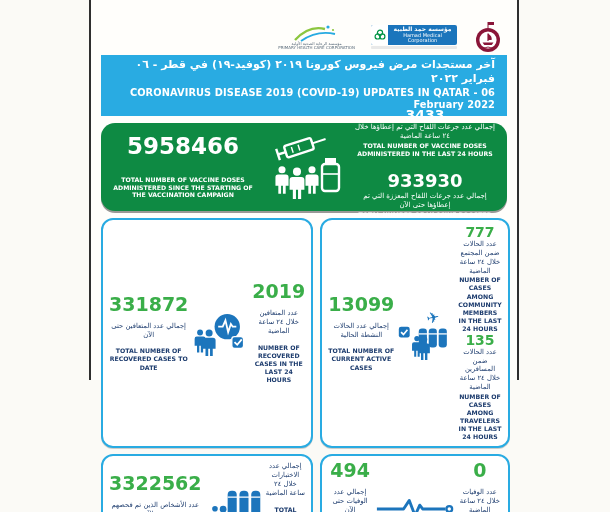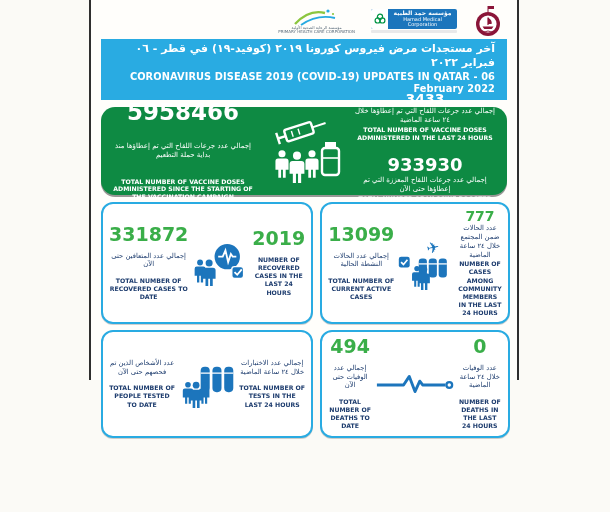--- a/index.html
+++ b/index.html
@@ -3,21 +3,21 @@
 <meta charset="utf-8">
 <style>
   html,body{margin:0;padding:0;}
   body{
     width:610px;height:512px;background:#fbfaf6;position:relative;
     font-family:"DejaVu Sans",sans-serif;overflow:hidden;
   }
   .page{
     position:absolute;left:89px;top:0;width:430px;height:380px;
     background:#fffefb;border-left:2px solid #2f2f2f;border-right:2px solid #2f2f2f;
-    box-sizing:border-box;padding:0 10px;display:flex;flex-direction:column;
+    box-sizing:border-box;padding:16px 10px;display:flex;flex-direction:column;
   }
   
   .logos{display:flex;justify-content:flex-end;align-items:center;gap:16px;padding:5px 4px 2px;height:34px;}
   .phcc{display:flex;flex-direction:column;align-items:center;line-height:1.1;}
   .phcc .cap{font-size:4px;color:#5a6b7a;white-space:nowrap;}
   .hmc{display:flex;flex-direction:column;width:86px;}
   .hmc-band{background:#1b75bc;height:20px;display:flex;border-radius:2px;overflow:hidden;}
   .hmc-mark{width:17px;background:#fff;display:flex;align-items:center;justify-content:center;}
   .hmc-text{flex:1;color:#fff;text-align:center;display:flex;flex-direction:column;justify-content:center;line-height:1.15;}
   .hmc-ar{font-size:6px;font-weight:bold;}
@@ -113,21 +113,20 @@
   </div>
 
   <div class="banner">
     <div class="banner-ar rtl">آخر مستجدات مرض فيروس كورونا ٢٠١٩ (كوفيد-١٩) في قطر - ٠٦ فبراير ٢٠٢٢</div>
     <div class="banner-en">CORONAVIRUS DISEASE 2019 (COVID-19) UPDATES IN QATAR - 06 February 2022</div>
   </div>
 
   <div class="vaccine-box">
     <div class="vb-col vb-left">
       <div class="vb-num-lg">5958466</div>
-      <div class="vb-ar rtl">إجمالي عدد جرعات اللقاح التي تم إعطاؤها منذ بداية حملة التطعيم</div>
       <div class="vb-en">TOTAL NUMBER OF VACCINE DOSES ADMINISTERED SINCE THE STARTING OF THE VACCINATION CAMPAIGN</div>
     </div>
     <div class="vb-col vb-iconwrap">
       <svg width="96" height="66" viewBox="0 0 96 66" fill="#fff">
         <g transform="rotate(-18 42 14)">
           <line x1="57" y1="14" x2="71" y2="14" stroke="#fff" stroke-width="2"></line>
           <rect x="29" y="8" width="28" height="12" rx="2" fill="none" stroke="#fff" stroke-width="2.4"></rect>
           <line x1="21" y1="14" x2="29" y2="14" stroke="#fff" stroke-width="2.4"></line>
           <line x1="21" y1="8" x2="21" y2="20" stroke="#fff" stroke-width="2.4"></line>
           <line x1="36" y1="11" x2="36" y2="17" stroke="#fff" stroke-width="1.4"></line>
@@ -164,20 +163,21 @@
           <use href="#prsn" transform="translate(10,30) scale(1.05)"></use>
           <use href="#prsn" transform="translate(20,32) scale(1.25)"></use>
           <circle cx="40" cy="16" r="14"></circle>
           <polyline points="30,16 35,16 38,9 41,22 44,13 46,16 50,16" stroke="#fff" stroke-width="2" fill="none"></polyline>
           <rect x="45" y="27" width="13" height="13" rx="3" stroke="#fff" stroke-width="1.5"></rect>
           <path d="M48,33 l3,3 5,-6" stroke="#fff" stroke-width="2" fill="none"></path>
         </svg>
       </div>
       <div class="stat">
         <div class="num">2019</div>
+        <div class="lbl-ar rtl">عدد المتعافين خلال ٢٤ ساعة الماضية</div>
         <div class="lbl-en">NUMBER OF RECOVERED CASES IN THE LAST 24 HOURS</div>
       </div>
     </div>
 
     <div class="card">
       <div class="stat">
         <div class="num">13099</div>
         <div class="lbl-ar rtl">إجمالي عدد الحالات النشطة الحالية</div>
         <div class="lbl-en">TOTAL NUMBER OF CURRENT ACTIVE CASES</div>
       </div>
@@ -193,25 +193,31 @@
           <use href="#prsn" transform="translate(22,40) scale(0.95)"></use>
           <use href="#prsn" transform="translate(30,42) scale(1.1)"></use>
         </svg>
       </div>
       <div class="stat stacked">
         <div class="substat">
           <div class="num-sm">777</div>
           <div class="lbl-ar rtl">عدد الحالات ضمن المجتمع خلال ٢٤ ساعة الماضية</div>
           <div class="lbl-en">NUMBER OF CASES AMONG COMMUNITY MEMBERS IN THE LAST 24 HOURS</div>
         </div>
-      </div>
-    </div>
-
-    <div class="card">
-      <div class="stat">
+        <div class="substat">
+          <div class="num-sm">135</div>
+          <div class="lbl-ar rtl">عدد الحالات ضمن المسافرين خلال ٢٤ ساعة الماضية</div>
+          <div class="lbl-en">NUMBER OF CASES AMONG TRAVELERS IN THE LAST 24 HOURS</div>
+        </div>
+      </div>
+    </div>
+
+    <div class="card">
+      <div class="stat">
+        <div class="num">3322562</div>
         <div class="lbl-ar rtl">عدد الأشخاص الذين تم فحصهم حتى الآن</div>
         <div class="lbl-en">TOTAL NUMBER OF PEOPLE TESTED TO DATE</div>
       </div>
       <div class="cicon">
         <svg width="58" height="48" viewBox="0 0 64 48" fill="#1c75bc">
           <rect x="25" y="5" width="10" height="28" rx="4.5"></rect>
           <rect x="38" y="5" width="10" height="28" rx="4.5"></rect>
           <rect x="51" y="5" width="10" height="28" rx="4.5"></rect>
           <line x1="25" y1="12" x2="61" y2="12" stroke="#fff" stroke-width="1.6"></line>
           <use href="#prsn" transform="translate(11,32) scale(1.0)"></use>

